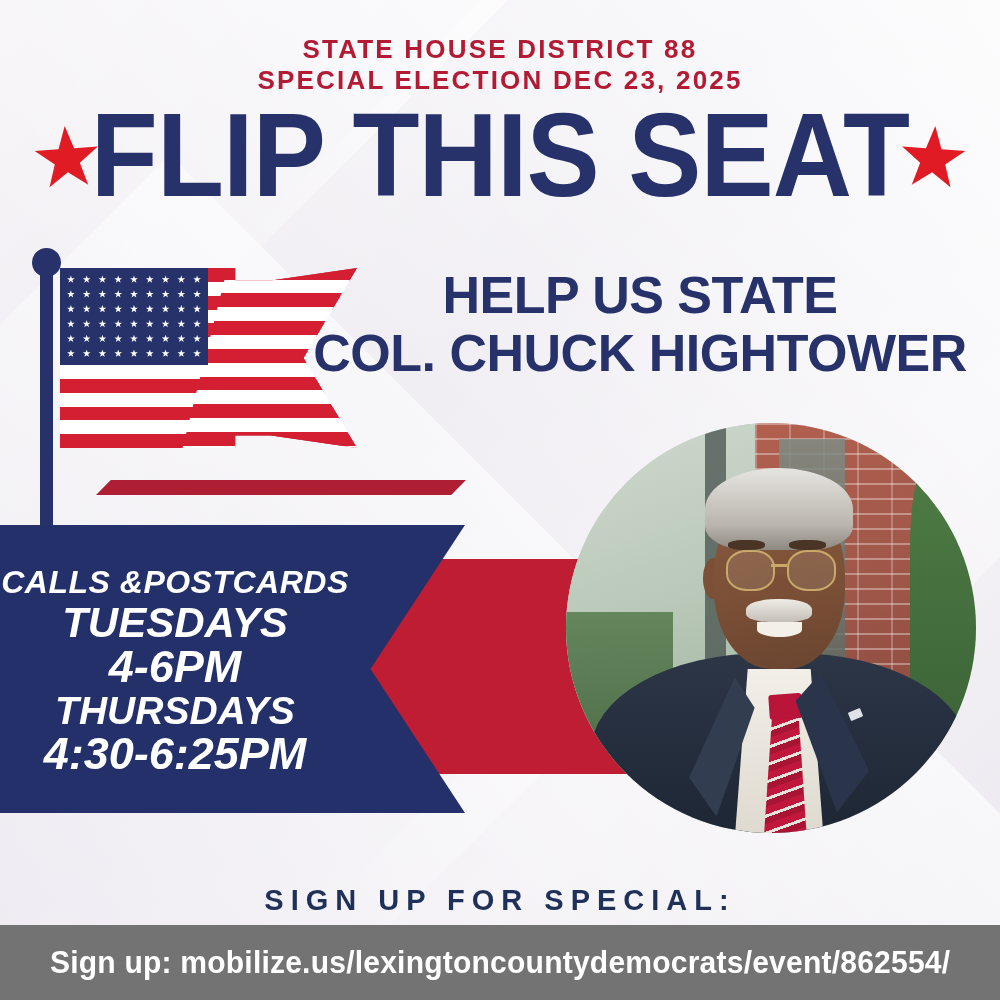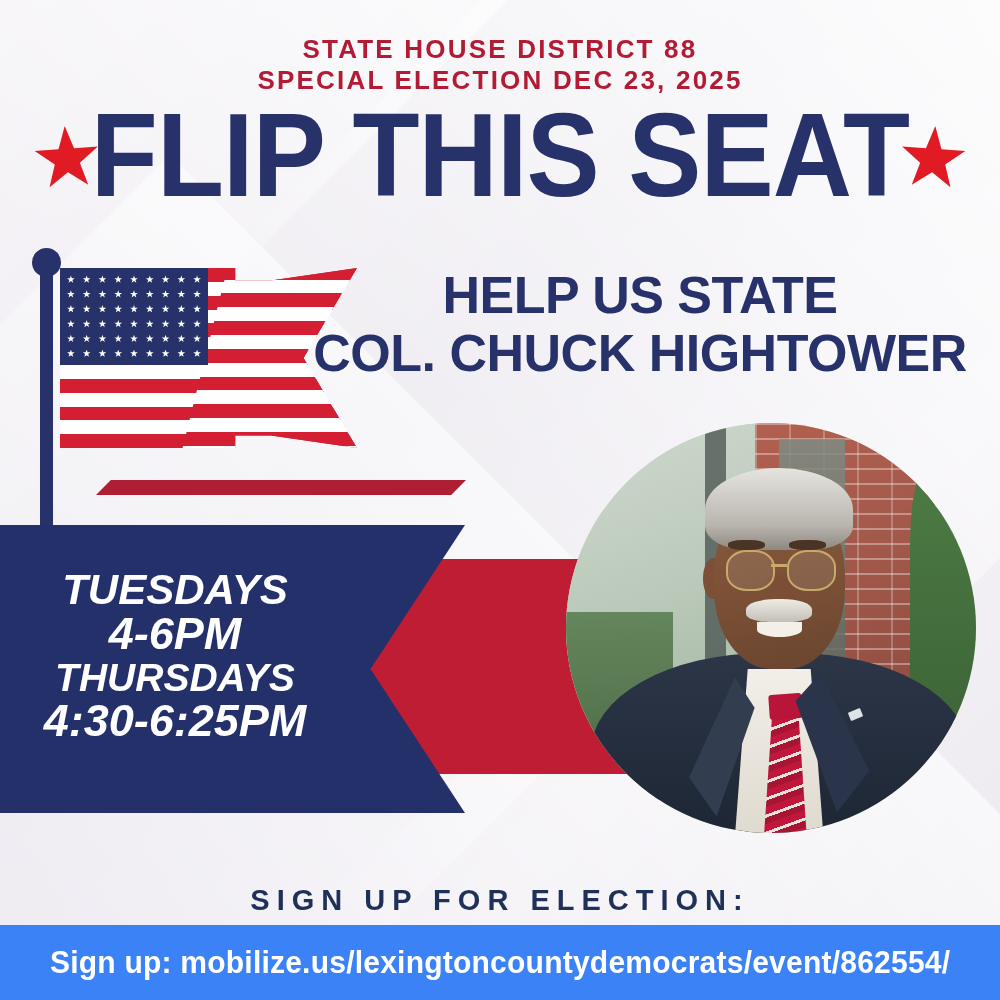--- a/index.html
+++ b/index.html
@@ -292,21 +292,21 @@
   .signup-label{
     position:absolute;left:0;top:884px;width:100%;
     text-align:center;
     color:#1f3158;
     font-weight:bold;
     font-size:29px;
     letter-spacing:7px;
   }
   .url-bar{
     position:absolute;left:0;bottom:0;width:100%;height:75px;
-    background:#3b82f6;
+    background:#737373;
     display:flex;align-items:center;justify-content:center;
   }
   .url-text{
     color:#fff;
     font-family:"Liberation Sans Narrow","Liberation Sans",sans-serif;
     font-weight:bold;
     font-size:31px;
     letter-spacing:.2px;
     transform:scaleX(.97);
   }
@@ -394,20 +394,21 @@
         <i></i>
     </div>
   </div>
 
   <div class="red-rule"></div>
 
   <div class="red-band"></div>
   <div class="navy-ribbon"></div>
 
   <div class="ribbon-text">
+    <span class="l1">CALLS &amp;POSTCARDS</span>
     <span class="l2">TUESDAYS</span>
     <span class="l3">4-6PM</span>
     <span class="l4">THURSDAYS</span>
     <span class="l5">4:30-6:25PM</span>
   </div>
 
   <div class="portrait">
     <div class="p-bg-left"></div>
     <div class="p-bg-brick"></div>
     <div class="p-bg-window"></div>
@@ -429,18 +430,18 @@
     <div class="p-eyebrow-l"></div>
     <div class="p-eyebrow-r"></div>
     <div class="p-nose"></div>
     <div class="p-glass-l"></div>
     <div class="p-glass-r"></div>
     <div class="p-bridge"></div>
     <div class="p-mustache"></div>
     <div class="p-mouth"></div>
   </div>
 
-  <div class="signup-label">SIGN UP FOR ELECTION:</div>
+  <div class="signup-label">SIGN UP FOR SPECIAL:</div>
   <div class="url-bar">
     <span class="url-text">Sign up: mobilize.us/lexingtoncountydemocrats/event/862554/</span>
   </div>
 
 </div>
 
 </body></html>

